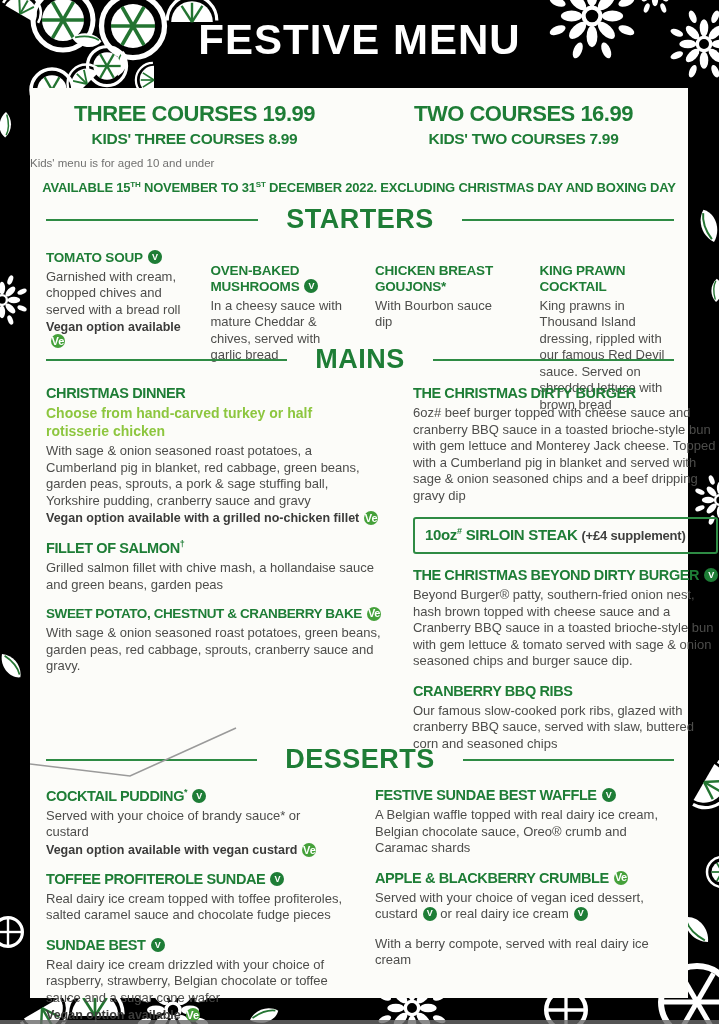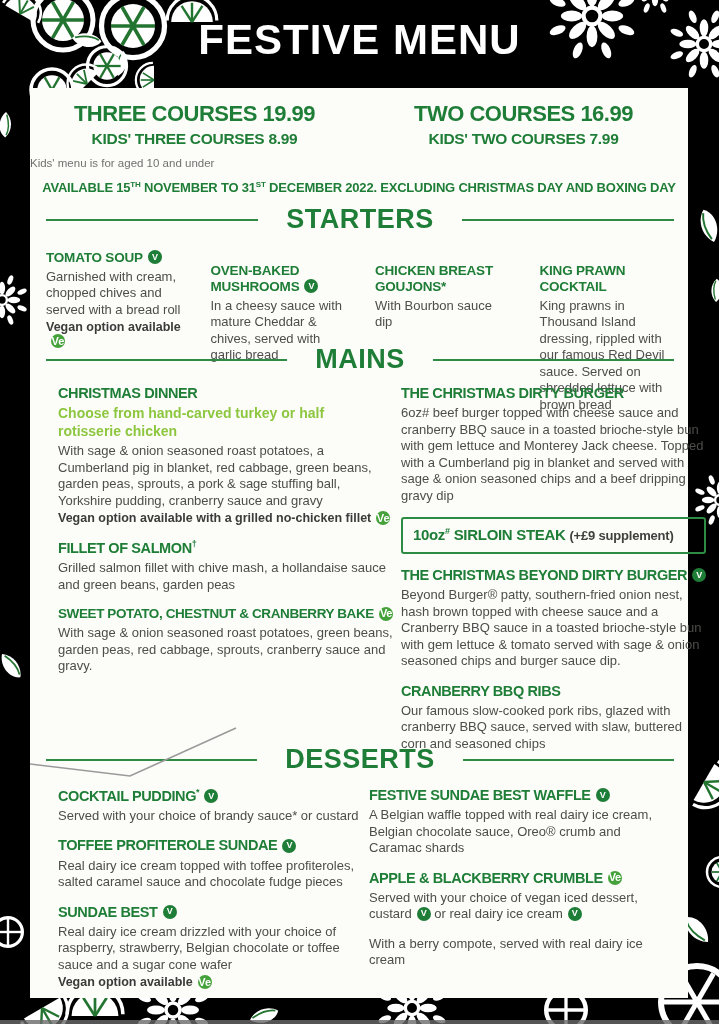--- a/index.html
+++ b/index.html
@@ -34,21 +34,21 @@
   .section-header .line { flex:1; height:2px; background:#2e8b44; }
   .section-header .label { margin:0 22px; font-size:27px; font-weight:bold; color:#1e7d36; letter-spacing:0.5px; }
   .hdr-starters { top:116px; }
   .hdr-mains    { top:256px; }
   .hdr-desserts { top:656px; }
   
   .starters-grid {
     position:absolute; top:162px; left:16px; right:12px;
     display:grid; grid-template-columns:repeat(4,1fr); column-gap:28px;
   }
-  .two-col { position:absolute; left:28px; right:16px; display:grid; grid-template-columns:1fr 1fr; column-gap:8px; }
+  .two-col { position:absolute; left:16px; right:16px; display:grid; grid-template-columns:1fr 1fr; column-gap:32px; }
   .mains-grid { top:297px; }
   .desserts-grid { top:699px; }
   .menu-item + .menu-item, .menu-item + .steak-box, .steak-box + .menu-item { margin-top:13px; }
   .item-title { font-size:13.5px; font-weight:bold; color:#1e7d36; letter-spacing:-0.2px; line-height:1.18; }
   .two-col .item-title { font-size:14.5px; letter-spacing:-0.4px; white-space:nowrap; }
   .title-sup { font-size:9px; vertical-align:super; }
   .item-sub { font-size:14px; font-weight:bold; color:#8dc63f; line-height:1.3; margin-top:2px; max-width:290px; }
   .item-desc { font-size:13px; color:#4d4d4b; line-height:1.27; margin-top:3px; }
   .item-note { font-size:12.5px; font-weight:bold; color:#3b3b3a; margin-top:2px; }
   .badge {
@@ -230,21 +230,21 @@
           <div class="item-title" style="font-size:13.5px;"><span>SWEET POTATO, CHESTNUT &amp; CRANBERRY BAKE</span><span class="badge ve">Ve</span></div>
           <div class="item-desc">With sage &amp; onion seasoned roast potatoes, green beans, garden peas, red cabbage, sprouts, cranberry sauce and gravy.</div>
         </div>
       </div>
       <div>
         <div class="menu-item">
           <div class="item-title"><span>THE CHRISTMAS DIRTY BURGER</span></div>
           <div class="item-desc">6oz# beef burger topped with cheese sauce and cranberry BBQ sauce in a toasted brioche-style bun with gem lettuce and Monterey Jack cheese. Topped with a Cumberland pig in blanket and served with sage &amp; onion seasoned chips and a beef dripping gravy dip</div>
         </div>
         <div class="steak-box">
-          <div class="steak-title"><span>10oz</span><span class="title-sup">#</span><span> SIRLOIN STEAK </span><span class="steak-supp">(+£9 supplement)</span></div>
+          <div class="steak-title"><span>10oz</span><span class="title-sup">#</span><span> SIRLOIN STEAK </span><span class="steak-supp">(+£4 supplement)</span></div>
         </div>
         <div class="menu-item">
           <div class="item-title"><span>THE CHRISTMAS BEYOND DIRTY BURGER</span><span class="badge">V</span></div>
           <div class="item-desc">Beyond Burger® patty, southern-fried onion nest, hash brown topped with cheese sauce and a Cranberry BBQ sauce in a toasted brioche-style bun with gem lettuce &amp; tomato served with sage &amp; onion seasoned chips and burger sauce dip.</div>
         </div>
         <div class="menu-item">
           <div class="item-title"><span>CRANBERRY BBQ RIBS</span></div>
           <div class="item-desc">Our famous slow-cooked pork ribs, glazed with cranberry BBQ sauce, served with slaw, buttered corn and seasoned chips</div>
         </div>
       </div>
@@ -253,20 +253,21 @@
     <div class="section-header hdr-desserts">
       <div class="line"></div>
       <div class="label">DESSERTS</div>
       <div class="line"></div>
     </div>
     <div class="two-col desserts-grid">
       <div>
         <div class="menu-item">
           <div class="item-title"><span>COCKTAIL PUDDING</span><span class="title-sup">*</span><span class="badge">V</span></div>
           <div class="item-desc">Served with your choice of brandy sauce* or custard</div>
+          <div class="item-note"><span>Vegan option available with vegan custard</span><span class="badge ve">Ve</span></div>
         </div>
         <div class="menu-item">
           <div class="item-title"><span>TOFFEE PROFITEROLE SUNDAE</span><span class="badge">V</span></div>
           <div class="item-desc">Real dairy ice cream topped with toffee profiteroles, salted caramel sauce and chocolate fudge pieces</div>
         </div>
         <div class="menu-item">
           <div class="item-title"><span>SUNDAE BEST</span><span class="badge">V</span></div>
           <div class="item-desc">Real dairy ice cream drizzled with your choice of raspberry, strawberry, Belgian chocolate or toffee sauce and a sugar cone wafer</div>
           <div class="item-note"><span>Vegan option available</span><span class="badge ve">Ve</span></div>
         </div>

